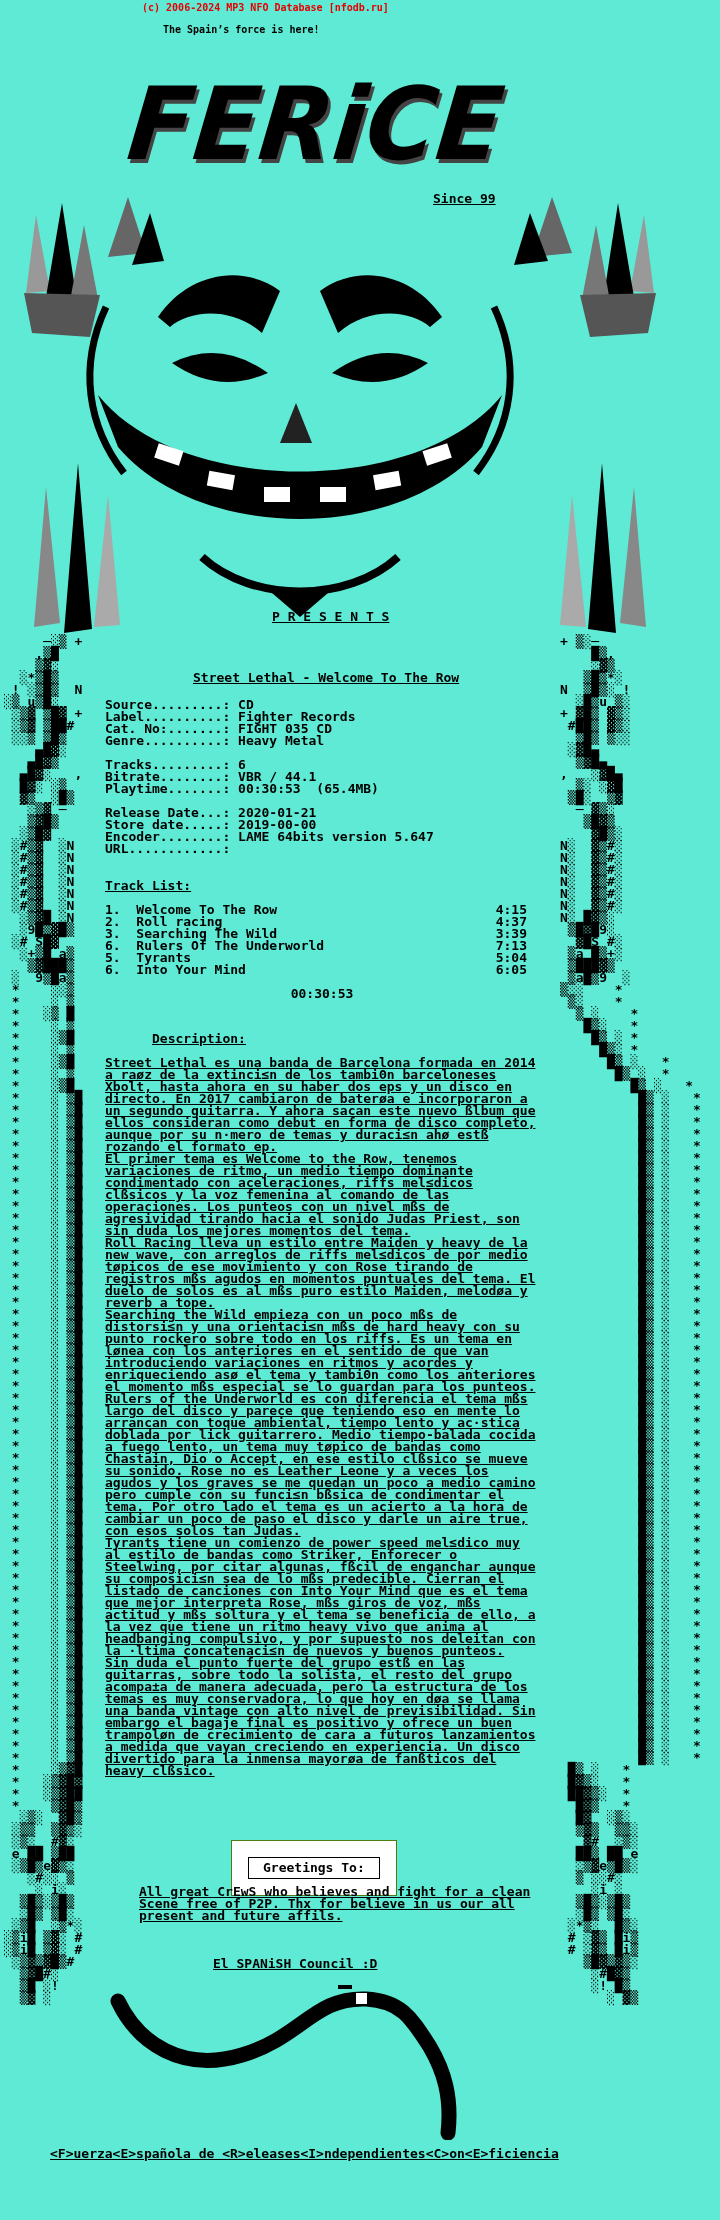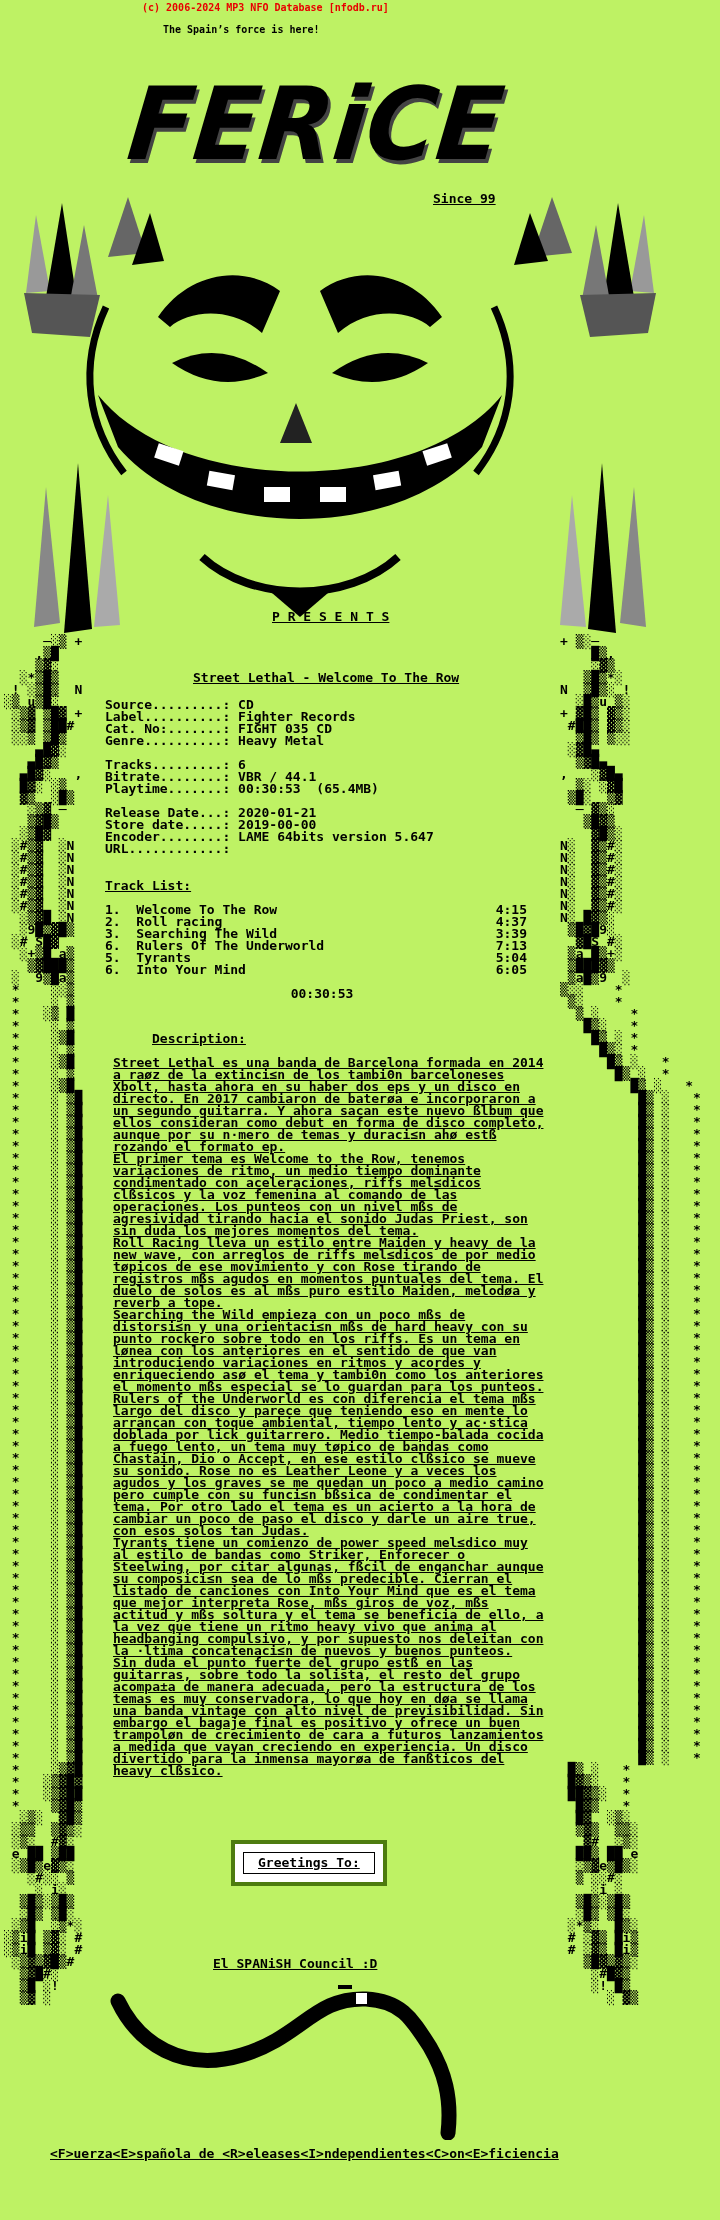--- a/index.html
+++ b/index.html
@@ -1,35 +1,35 @@
 <!DOCTYPE html>
 <html><head>
 <meta charset="utf-8">
 <style>
   * { margin:0; padding:0; box-sizing:border-box; }
   html,body { background:#ffffff; }
   .page {
-    position:relative; width:720px; height:2220px; background:#bef264; color:#000;
+    position:relative; width:720px; height:2220px; background:#5eead4; color:#000;
     font-family:"DejaVu Sans Mono", monospace; font-weight:bold; overflow:hidden;
   }
   .abs { position:absolute; }
   .mono { font-size:13px; line-height:12px; white-space:pre;text-decoration:underline; }
   .small { font-size:10px; line-height:12px; white-space:pre; }
   .red { color:#e80000; }
   .wordmark {
     font-family:"DejaVu Sans", sans-serif; font-style:italic; font-weight:bold;
     font-size:96px; letter-spacing:0px; color:#000;
     transform:skewX(-6deg) scaleY(1.05); transform-origin:top left;
     text-shadow:3px 3px 0 #444;
   }
   .info-row { white-space:pre; height:12px; font-size:13px; line-height:12px; }
   .track-row { display:flex; justify-content:space-between; white-space:pre;
     height:12px; font-size:13px; line-height:12px; }
   .total-row { text-align:center; font-size:13px; line-height:12px; white-space:pre; }
-  .greet-box-outer { border:4px solid #4d7c0f; padding:8px; background:#fff;text-decoration:underline; }
+  .greet-box-outer { border:1px solid #4d7c0f; padding:16px; background:#fff; }
   .greet-box-inner { border:1px solid #000; padding:2px 14px; font-size:13px; line-height:16px; white-space:pre; }
   .border-art { font-size:13px; line-height:12px; white-space:pre; }
 </style>
 </head>
 <body>
 
 <div class="page">
 
   <div class="abs small red" style="top:2px; left:142px;">(c) 2006-2024 MP3 NFO Database [nfodb.ru]</div>
   <div class="abs small" style="top:24px; left:163px;">The Spain’s force is here!</div>
@@ -339,21 +339,21 @@
       <div class="track-row"><span>1.  Welcome To The Row</span><span>4:15</span></div>
       <div class="track-row"><span>2.  Roll racing</span><span>4:37</span></div>
       <div class="track-row"><span>3.  Searching The Wild</span><span>3:39</span></div>
       <div class="track-row"><span>6.  Rulers Of The Underworld</span><span>7:13</span></div>
       <div class="track-row"><span>5.  Tyrants</span><span>5:04</span></div>
       <div class="track-row"><span>6.  Into Your Mind</span><span>6:05</span></div>
     </div>
   <div class="abs total-row" style="top:988px; left:105px; width:434px;">00:30:53</div>
 
   <div class="abs mono" style="top:1033px; left:105px;margin-left:47px;">Description:</div>
-  <pre class="abs mono" style="top:1057px; left:105px;margin-left:8px;">Street Lethal es una banda de Barcelona formada en 2014
+  <pre class="abs mono" style="top:1057px; left:105px;">Street Lethal es una banda de Barcelona formada en 2014
 a raøz de la extinci≤n de los tambiΘn barceloneses
 Xbolt, hasta ahora en su haber dos eps y un disco en
 directo. En 2017 cambiaron de baterøa e incorporaron a
 un segundo guitarra. Y ahora sacan este nuevo ßlbum que
 ellos consideran como debut en forma de disco completo,
 aunque por su n·mero de temas y duraci≤n ahø estß
 rozando el formato ep.
 El primer tema es Welcome to the Row, tenemos
 variaciones de ritmo, un medio tiempo dominante
 condimentado con aceleraciones, riffs mel≤dicos
@@ -403,20 +403,23 @@
 una banda vintage con alto nivel de previsibilidad. Sin
 embargo el bagaje final es positivo y ofrece un buen
 trampoløn de crecimiento de cara a futuros lanzamientos
 a medida que vayan creciendo en experiencia. Un disco
 divertido para la inmensa mayorøa de fanßticos del
 heavy clßsico.</pre>
 
   <div class="abs greet-box-outer" style="top:1840px; left:231px;">
     <div class="greet-box-inner">Greetings To:</div>
   </div>
+  <pre class="abs mono" style="top:1886px; left:139px;">All great CrEwS who believes and fight for a clean
+Scene free of P2P. Thx for believe in us our all
+present and future affils.</pre>
   <div class="abs mono" style="top:1958px; left:213px;">El SPANiSH Council :D</div>
 
   <svg class="abs" style="top:1985px; left:110px;" width="400" height="155" viewBox="0 0 400 155">
     <rect x="228" y="0" width="14" height="4" fill="#000"></rect>
     <path d="M8,16 C28,58 72,88 132,70 C192,52 204,12 256,14 C292,16 302,34 320,62 C334,86 342,112 338,148" stroke="#000" stroke-width="15" fill="none" stroke-linecap="round"></path>
     <rect x="246" y="8" width="11" height="11" fill="#fff"></rect>
   </svg>
 
   <div class="abs mono" style="top:2148px; left:50px;">&lt;F&gt;uerza&lt;E&gt;spañola de &lt;R&gt;eleases&lt;I&gt;ndependientes&lt;C&gt;on&lt;E&gt;ficiencia</div>
 

